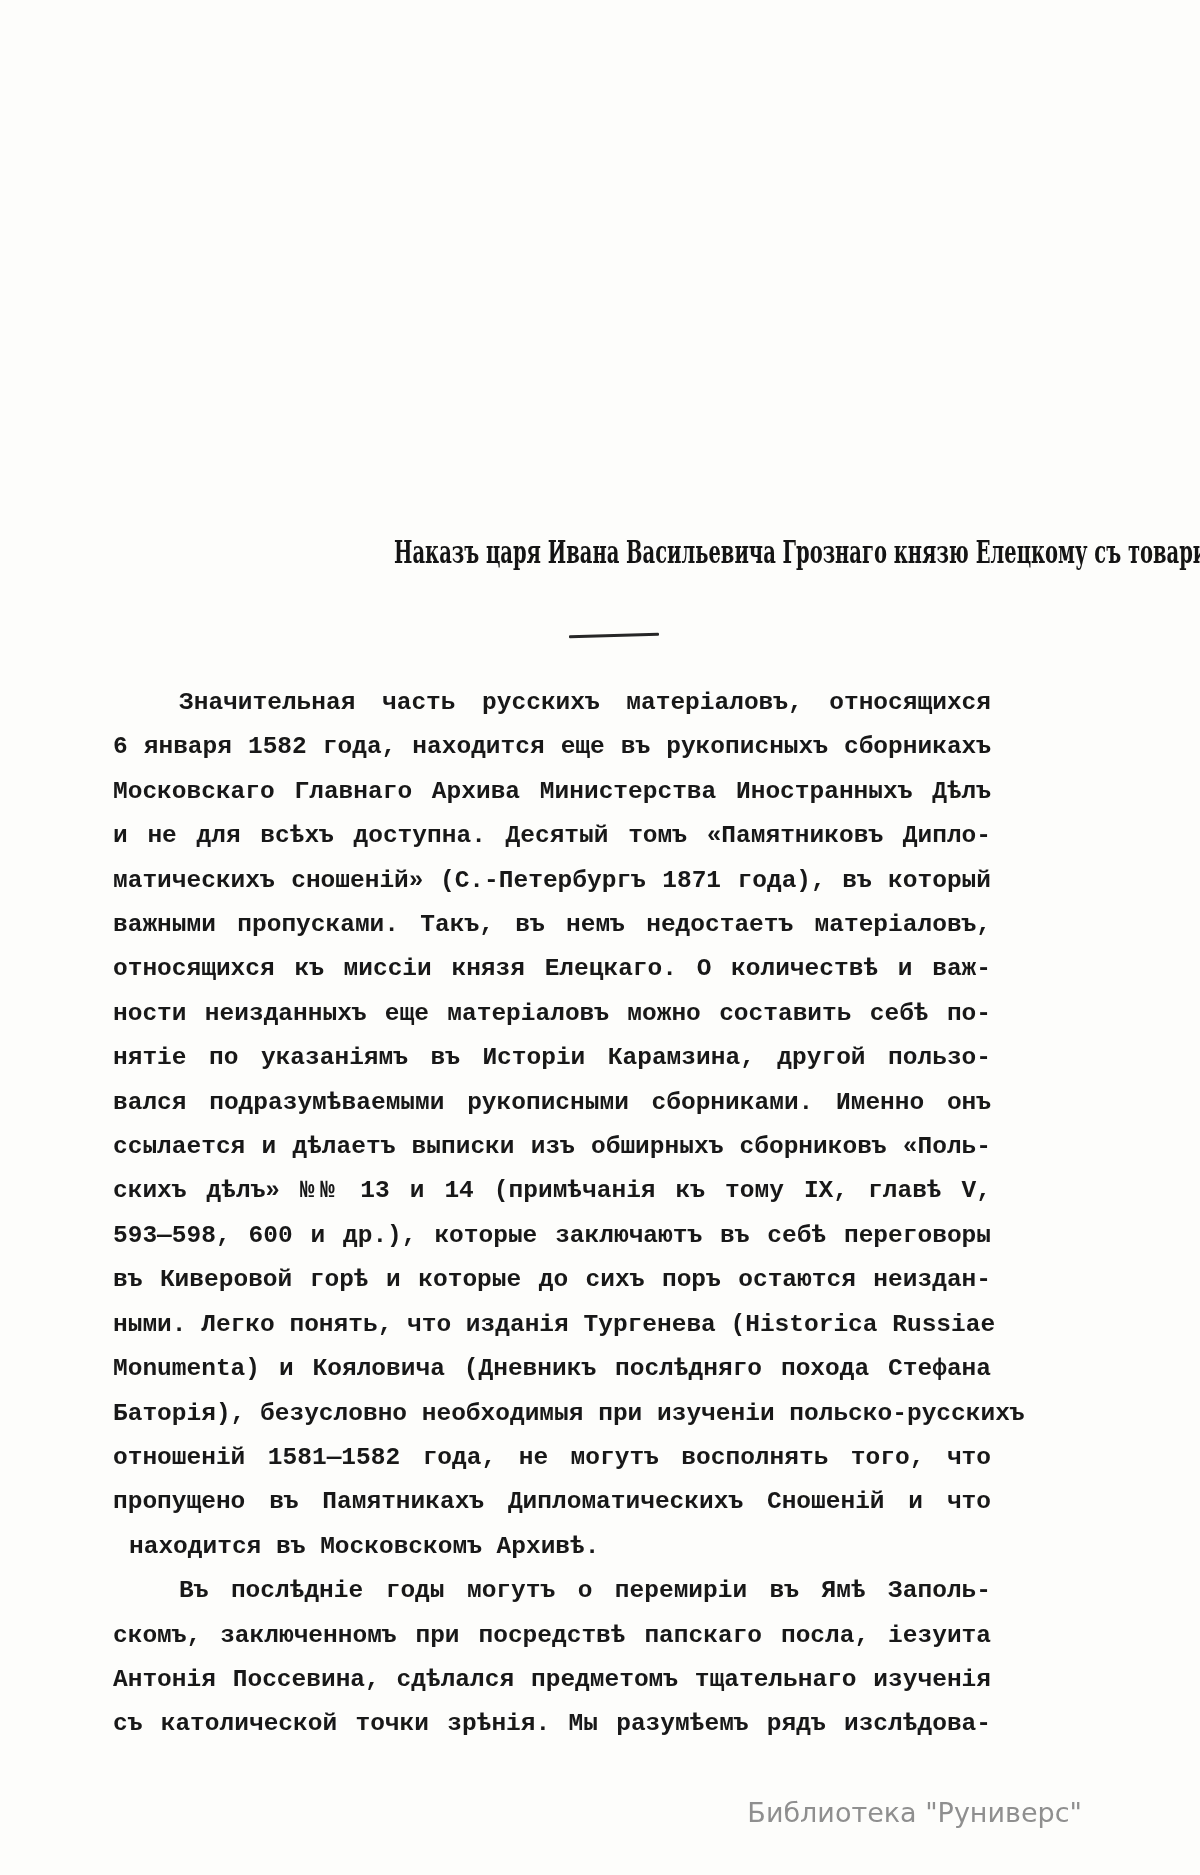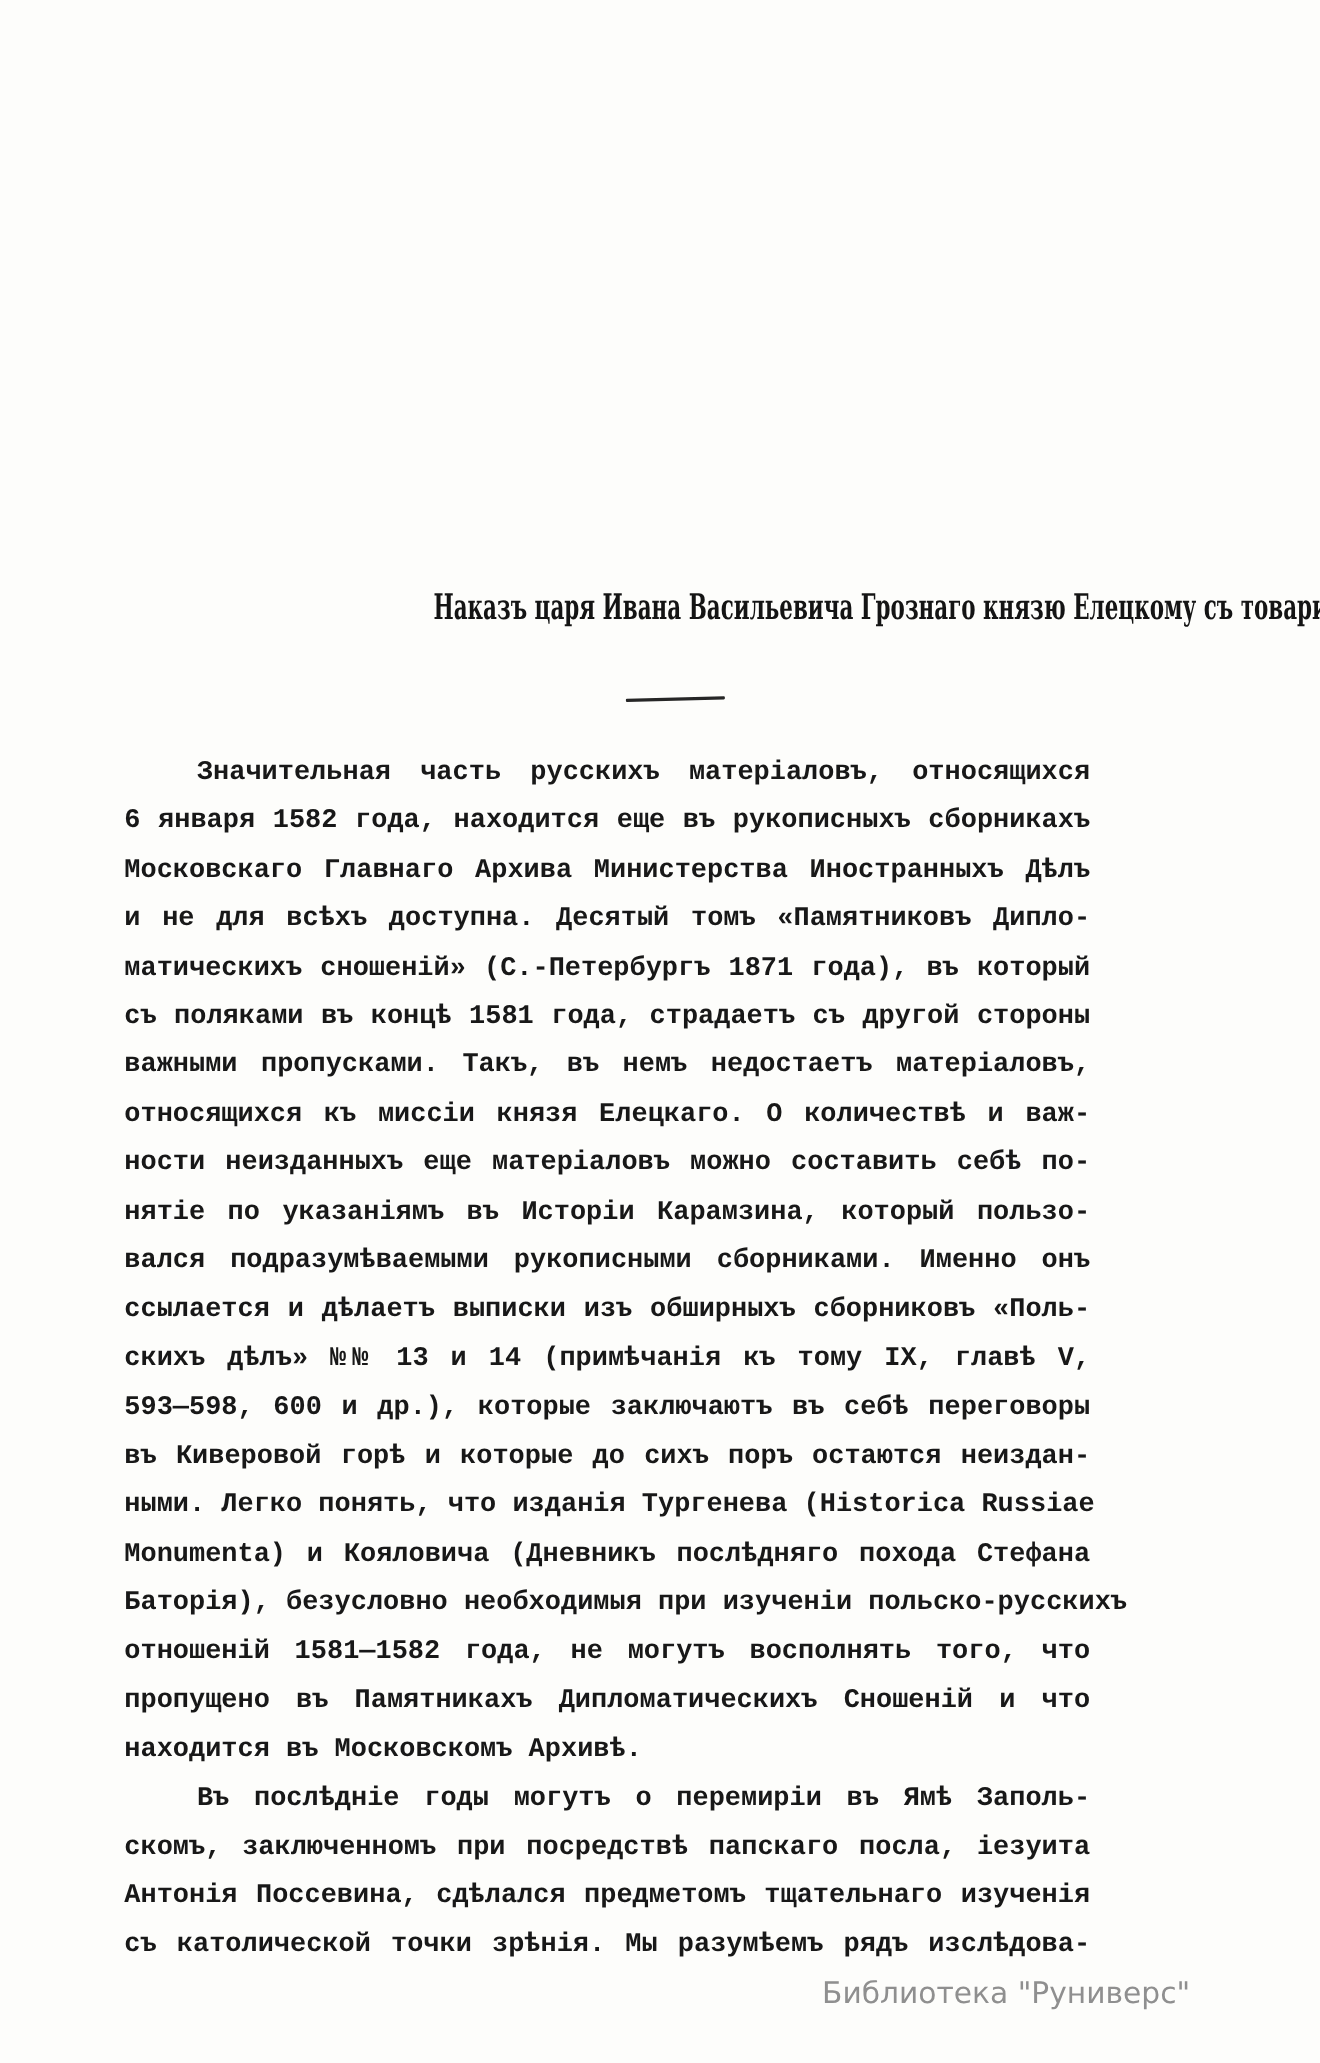--- a/index.html
+++ b/index.html
@@ -57,20 +57,21 @@
     text-align: justify;
     text-align-last: justify;
     text-justify: inter-word;
     font-family: Liberation Mono, monospace;
   }
   .line.indent {
     text-indent: 66px;
   }
   .line.no-justify {
     text-align-last: left;
+    margin-left: 16px;
   }
   .watermark {
     position: absolute;
     top: 1797px;
     right: 118px;
     font-family: "DejaVu Sans", sans-serif;
     font-size: 27px;
     color: #8f8f8f;
   }
 </style>
@@ -83,25 +84,24 @@
 
   <div class="divider"></div>
 
   <div class="body-text" id="body-text">
       <div class="paragraph">
         <div class="line indent">Значительная часть русскихъ матеріаловъ, относящихся</div>
         <div class="line">6 января 1582 года, находится еще въ рукописныхъ сборникахъ</div>
         <div class="line">Московскаго Главнаго Архива Министерства Иностранныхъ Дѣлъ</div>
         <div class="line">и не для всѣхъ доступна. Десятый томъ «Памятниковъ Дипло-</div>
         <div class="line">матическихъ сношеній» (С.-Петербургъ 1871 года), въ который</div>
-        <div class="line">съ поляками въ концѣ 1581 года, страдаетъ съ другой стороны</div>
         <div class="line">важными пропусками. Такъ, въ немъ недостаетъ матеріаловъ,</div>
         <div class="line">относящихся къ миссіи князя Елецкаго. О количествѣ и важ-</div>
         <div class="line">ности неизданныхъ еще матеріаловъ можно составить себѣ по-</div>
-        <div class="line">нятіе по указаніямъ въ Исторіи Карамзина, который пользо-</div>
+        <div class="line">нятіе по указаніямъ въ Исторіи Карамзина, другой пользо-</div>
         <div class="line">вался подразумѣваемыми рукописными сборниками. Именно онъ</div>
         <div class="line">ссылается и дѣлаетъ выписки изъ обширныхъ сборниковъ «Поль-</div>
         <div class="line">скихъ дѣлъ» №№ 13 и 14 (примѣчанія къ тому IX, главѣ V,</div>
         <div class="line">593—598, 600 и др.), которые заключаютъ въ себѣ переговоры</div>
         <div class="line">въ Киверовой горѣ и которые до сихъ поръ остаются неиздан-</div>
         <div class="line">ными. Легко понять, что изданія Тургенева (Historica Russiae</div>
         <div class="line">Monumenta) и Кояловича (Дневникъ послѣдняго похода Стефана</div>
         <div class="line">Баторія), безусловно необходимыя при изученіи польско-русскихъ</div>
         <div class="line">отношеній 1581—1582 года, не могутъ восполнять того, что</div>
         <div class="line">пропущено въ Памятникахъ Дипломатическихъ Сношеній и что</div>

